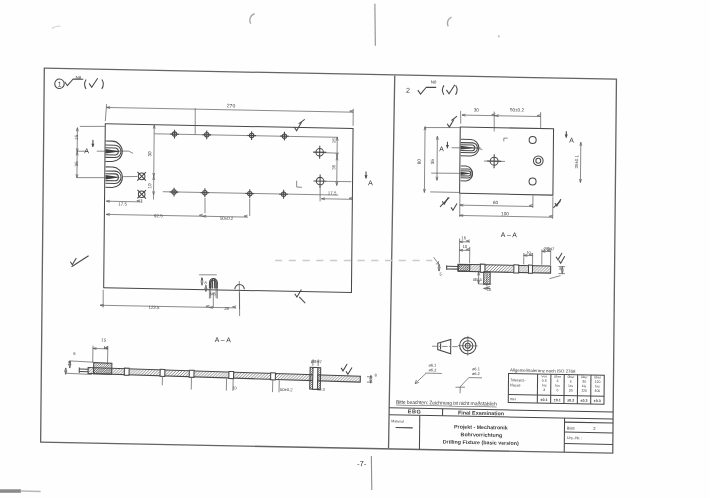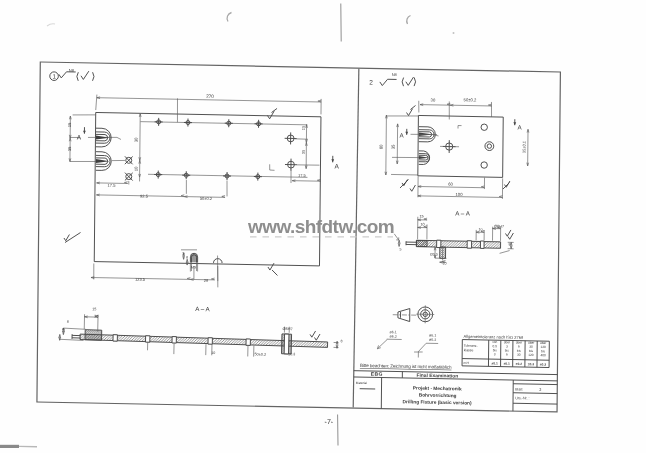--- a/index.html
+++ b/index.html
@@ -647,16 +647,15 @@
 <path d="M410.5,15.5 a6,6 0 0 0 -3,8.5" stroke="#a8a8a8" stroke-width="1.3" fill="none"></path>
 
 <circle cx="453.5" cy="33" r="1" fill="#c2c2c2"></circle>
 
 <path d="M47,26 q4,-3 8,-2" stroke="#d8d8d8" stroke-width="1.2" fill="none"></path>
 
 <rect x="0" y="444.8" width="19" height="3.2" fill="#8a8a8a"></rect>
 <line x1="19" y1="446.4" x2="37" y2="446.8" stroke="#b8b8b8" stroke-width="1.4"></line>
 </svg>
 
-<div class="wm">www.shfdtw.com</div>
 <svg width="646" height="453" viewBox="0 0 646 453" style="position:absolute;left:0;top:0;pointer-events:none">
       <line x1="250" y1="236.8" x2="393" y2="236.8" stroke="#cbcbcb" stroke-width="1.2" stroke-dasharray="6.5,6"></line>
     </svg>
 </div>
 </body></html>

